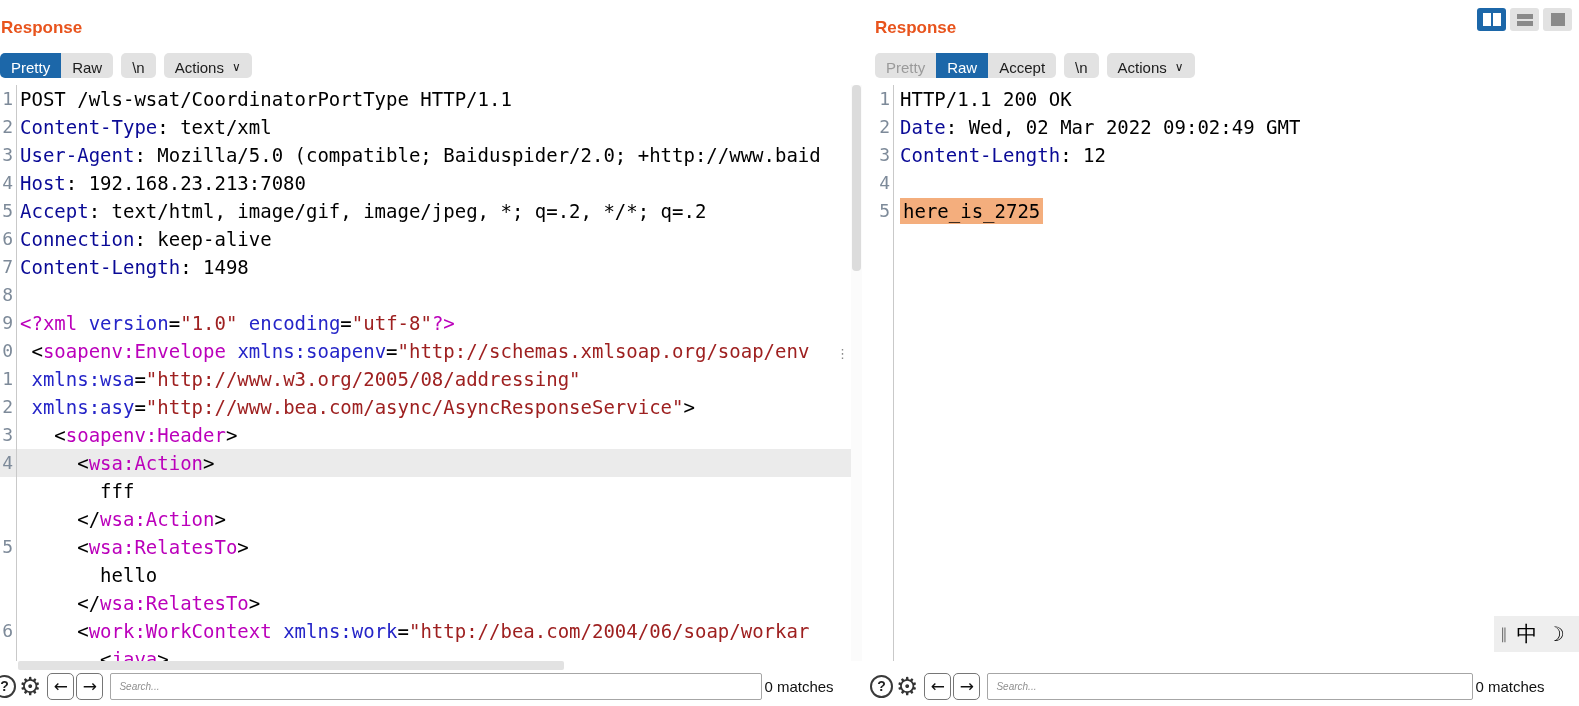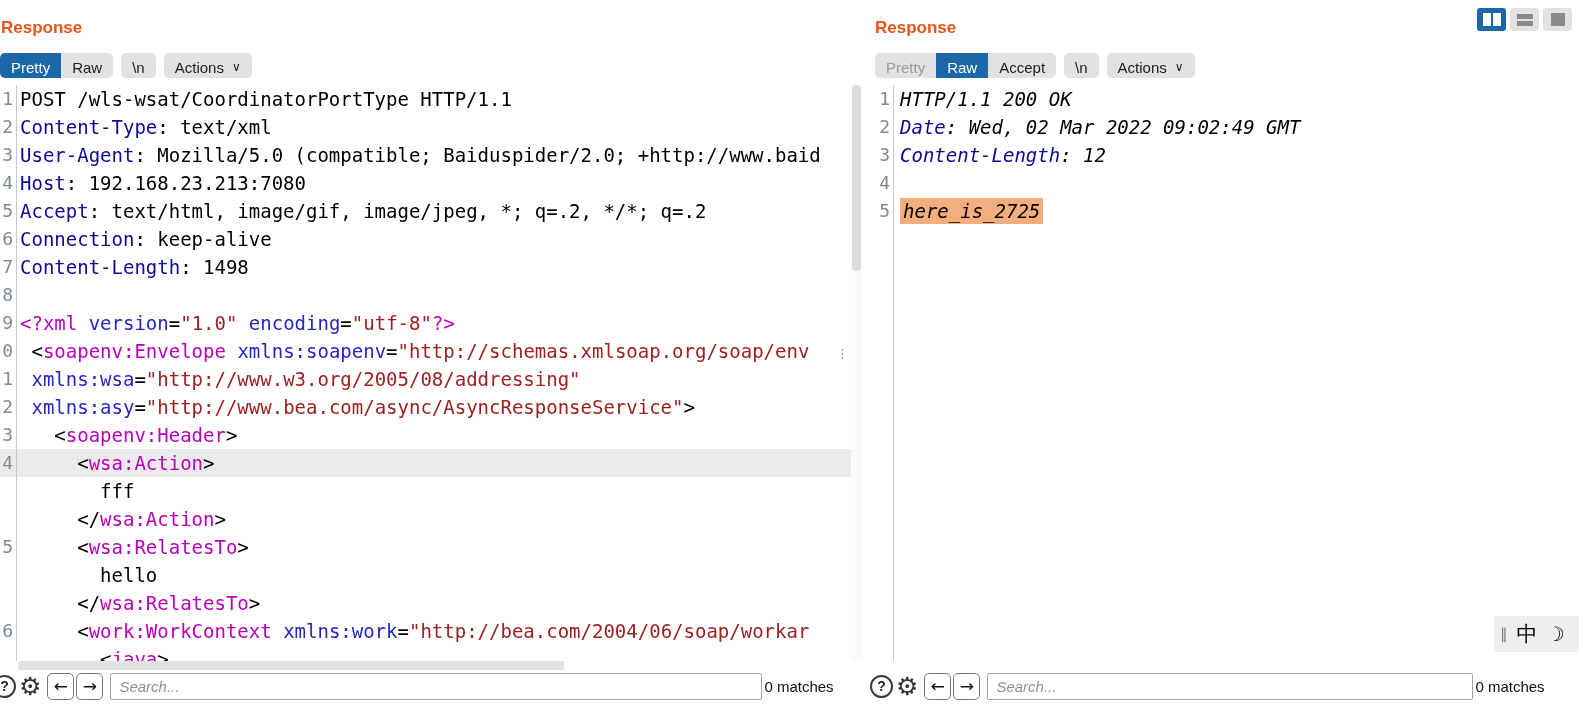--- a/index.html
+++ b/index.html
@@ -34,21 +34,21 @@
           white-space:pre; height:576px; }
   .req  .code { width:851px; }
   .resp .code { width:700px; }
   .crow { height:28px; display:flex; position:relative; }
   .hlrow { background:var(--row_highlight); }
   .lnum { flex:0 0 auto; text-align:right; color:var(--gutter_num); font-size:18px; overflow:hidden; }
   .req  .lnum { width:13px; }
   .resp .lnum { width:22px; }
   .ct { flex:1 1 auto; overflow:hidden; }
   .req  .ct { padding-left:7px; }
-  .resp .ct { padding-left:10px;font-style:italic; }
+  .resp .ct { padding-left:10px; }
   .gline { position:absolute; top:85px; width:1px; height:576px; background:var(--gutter_line); }
   .req  .gline { left:16px; }
   .resp .gline { left:25px; }
 
   .tk-p   { color:#000000;margin-top:40px; }
   .tk-h   { color:var(--header_name); }
   .tk-attr{ color:var(--attr); }
   .tk-tag { color:var(--tag); }
   .tk-str { color:var(--string); }
   .tk-m   { background:var(--match_highlight); color:#000; padding:2px 3px; }
@@ -69,21 +69,21 @@
           font-size:14px; font-weight:bold; color:#222; flex:0 0 auto; background:#fff; }
   .req .help { margin-left:-7px; }
   .resp .help { margin-left:2px; }
   .gear { font-size:25px; line-height:23px; color:#333; margin-left:3px; flex:0 0 auto;
           font-family:"DejaVu Sans", sans-serif; }
   .nav  { width:27px; height:27px; border:1px solid #767676; border-radius:5px; background:#fff;
           font-size:17px; line-height:25px; text-align:center; color:#111; margin-left:2px; flex:0 0 auto;
           font-family:"DejaVu Sans", sans-serif; padding:0; }
   .nav.back { margin-left:6px; }
   .sinput { height:27px; border:1px solid var(--search_border); border-radius:2px;
-            margin-left:7px; padding:0 8px; font-size:15px; color:#222;
+            margin-left:7px; padding:0 8px; font-size:10px; color:#222;
             font-family:"Liberation Sans", sans-serif; }
   .req  .sinput { width:652px; }
   .resp .sinput { width:486px; }
   .sinput::placeholder { font-style:italic; color:#8f8f8f; }
   .matches { margin-left:2px; font-size:15px; color:var(--matches_text); white-space:nowrap; }
 
   
   .layout-switcher { position:absolute; top:8px; right:7px; display:flex; gap:4px; }
   .lbtn { width:29px; height:23px; border-radius:3px; background:var(--tab_bg);
           display:flex; align-items:center; justify-content:center; gap:2px; }

